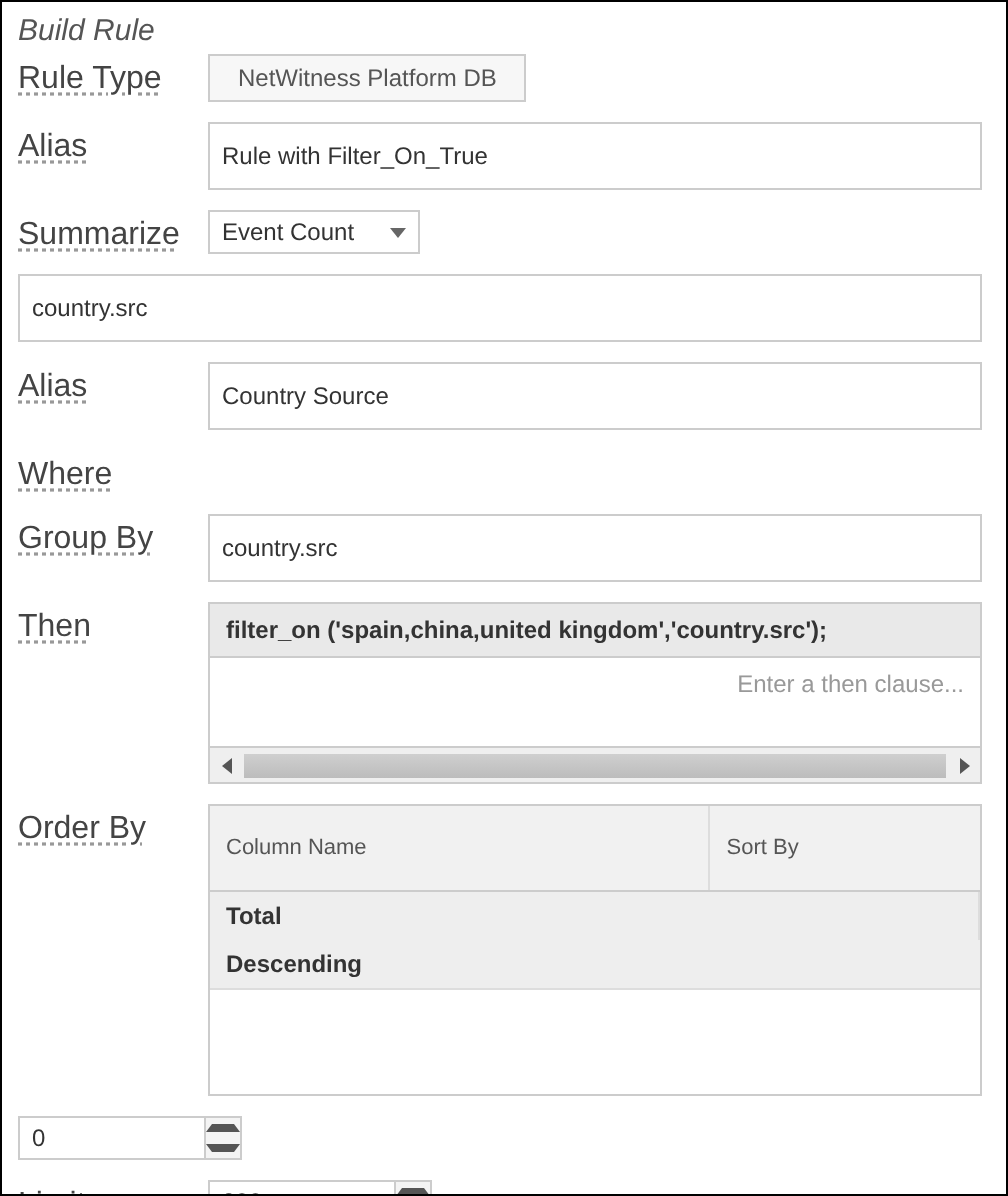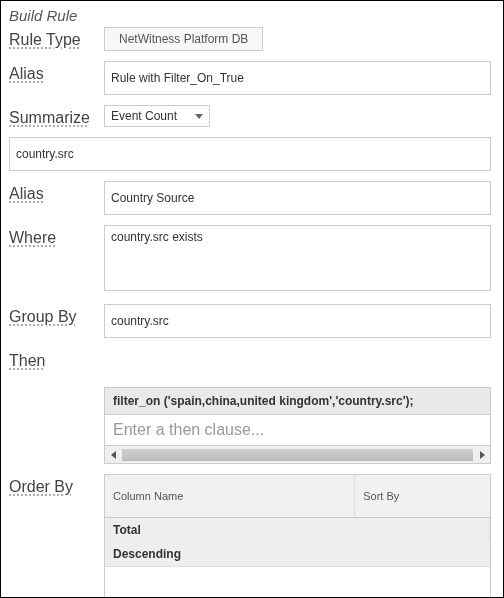--- a/index.html
+++ b/index.html
@@ -74,34 +74,34 @@
   width: 100%;
   border: 1px solid #ccc;
   padding: 4px 6px;
   font-size: 12px;
   font-family: inherit;
   resize: none;
   color: #333;
 }
 .then-box {
   border: 1px solid #ccc;
-  margin-top: 39px;
 }
 .then-filter {
   background: #e9e9e9;
   font-weight: bold;
   font-size: 12px;
   padding: 6px 8px;
   border-bottom: 1px solid #ccc;
 }
 .then-input {
   padding: 6px 8px;
-  font-size: 16px;
+  font-size: 12px;
   color: #999;
-  height: 30px;
+  height: 44px;
+  text-align: right;
 }
 .hscroll {
   display: flex;
   align-items: center;
   border-top: 1px solid #ccc;
   height: 18px;
   background: #efefef;
 }
 .hscroll .arrow {
   width: 16px;
@@ -207,23 +207,20 @@
 
 <div class="form-row">
   <div class="label">Alias</div>
   <div class="field">
     <input type="text" value="Country Source" style="">
   </div>
 </div>
 
 <div class="form-row">
   <div class="label">Where</div>
-  <div class="field">
-    <textarea rows="4" style="">country.src exists</textarea>
-  </div>
 </div>
 
 <div class="form-row">
   <div class="label">Group By</div>
   <div class="field">
     <input type="text" value="country.src" style="">
   </div>
 </div>
 
 <div class="form-row">

